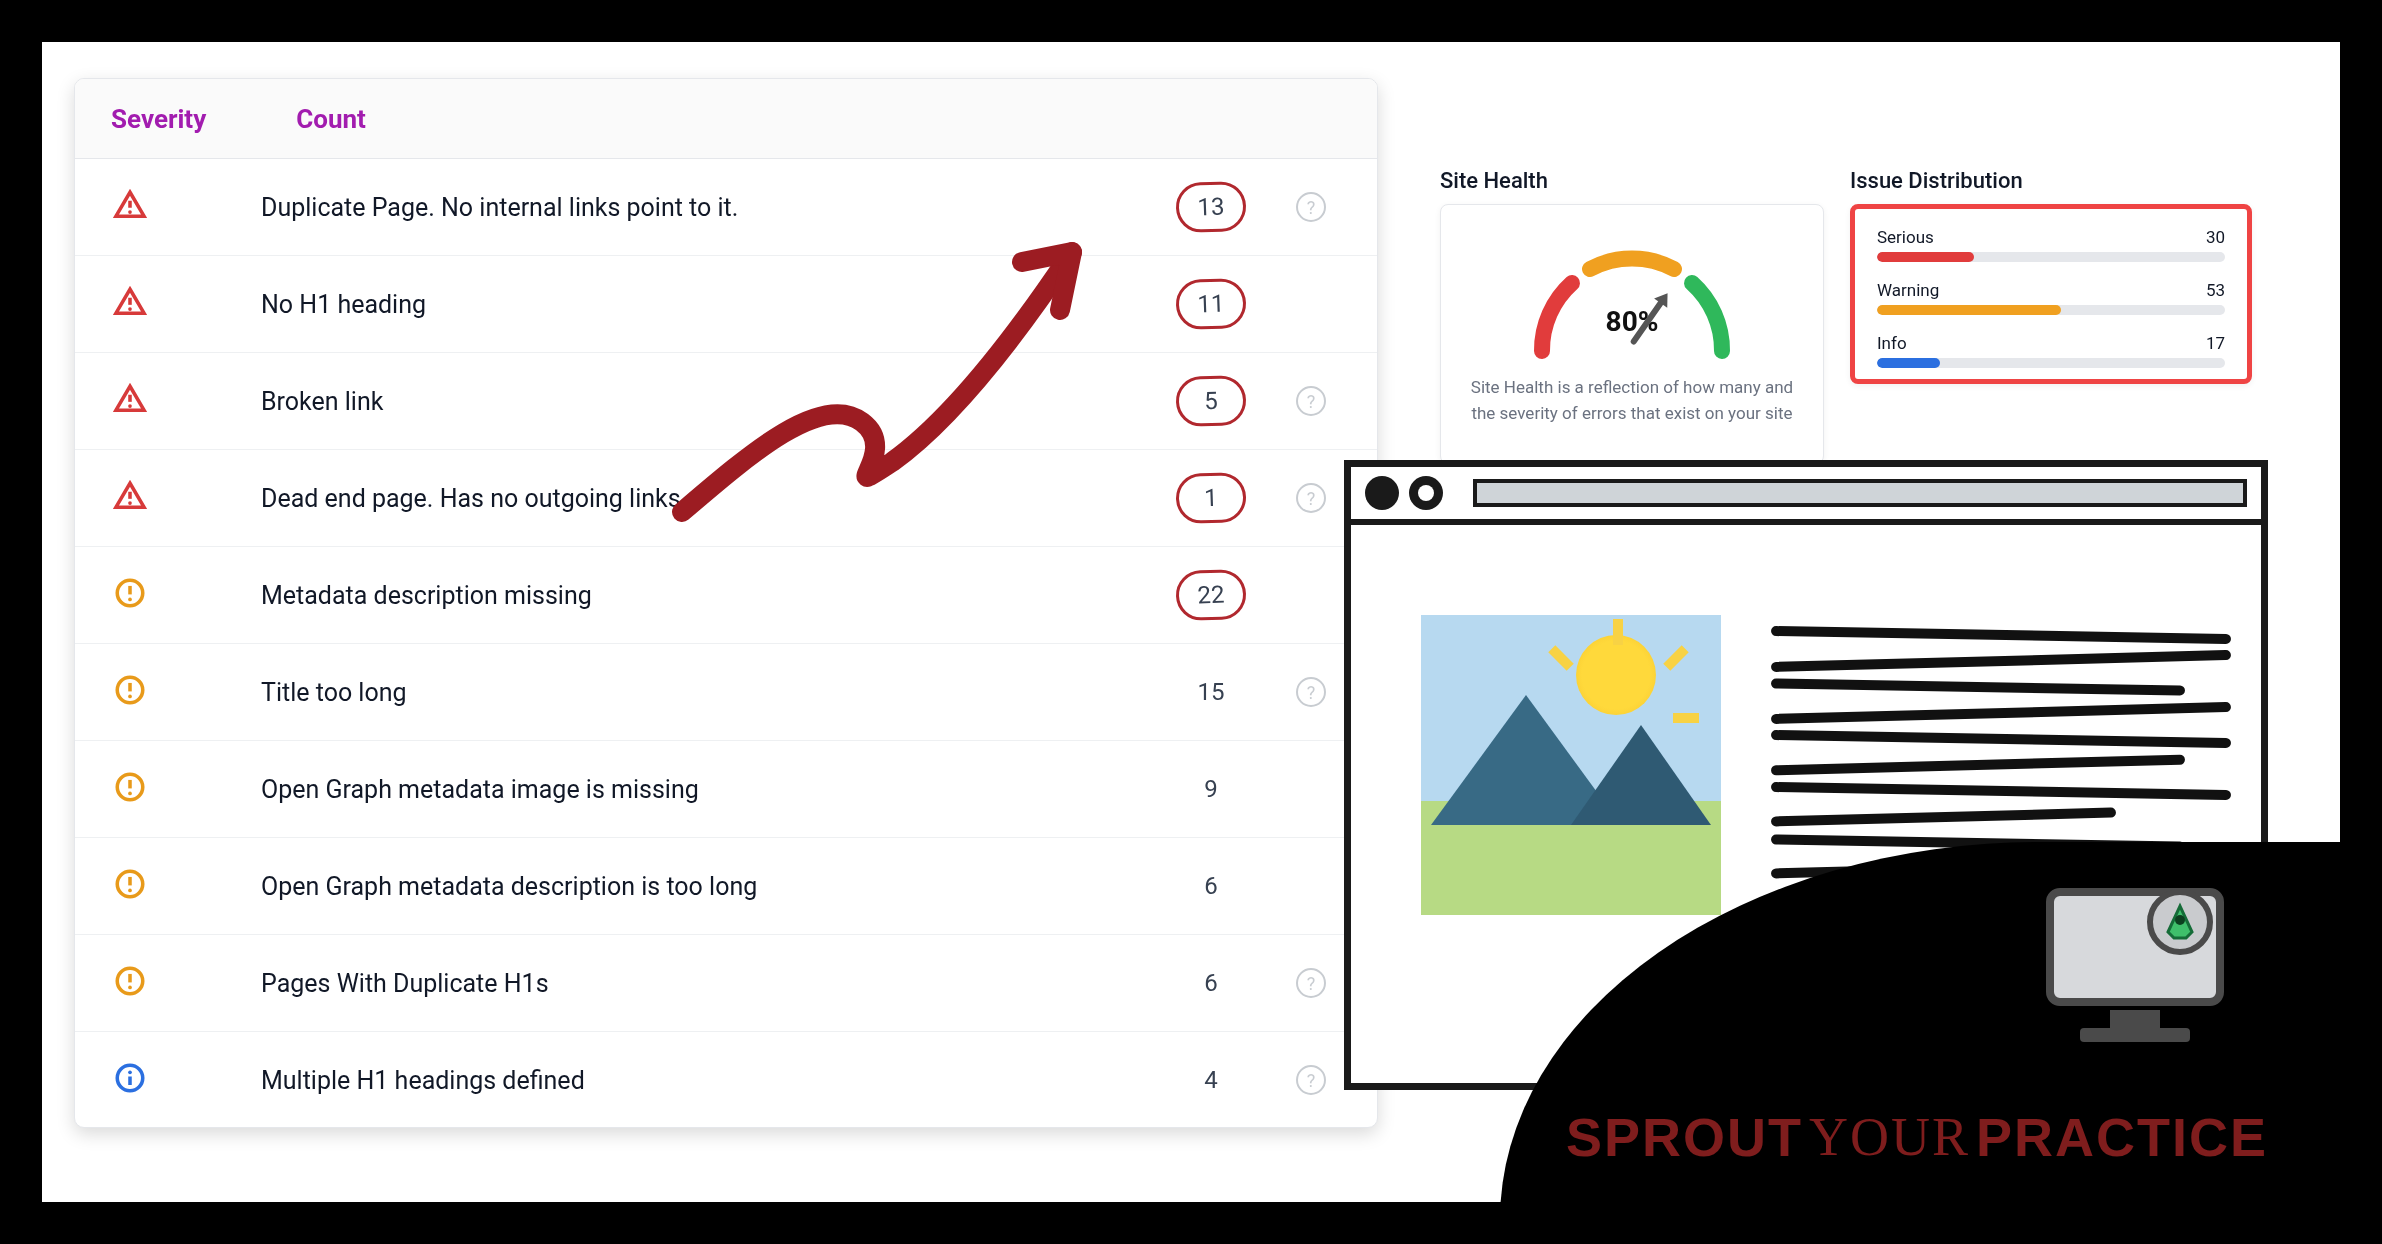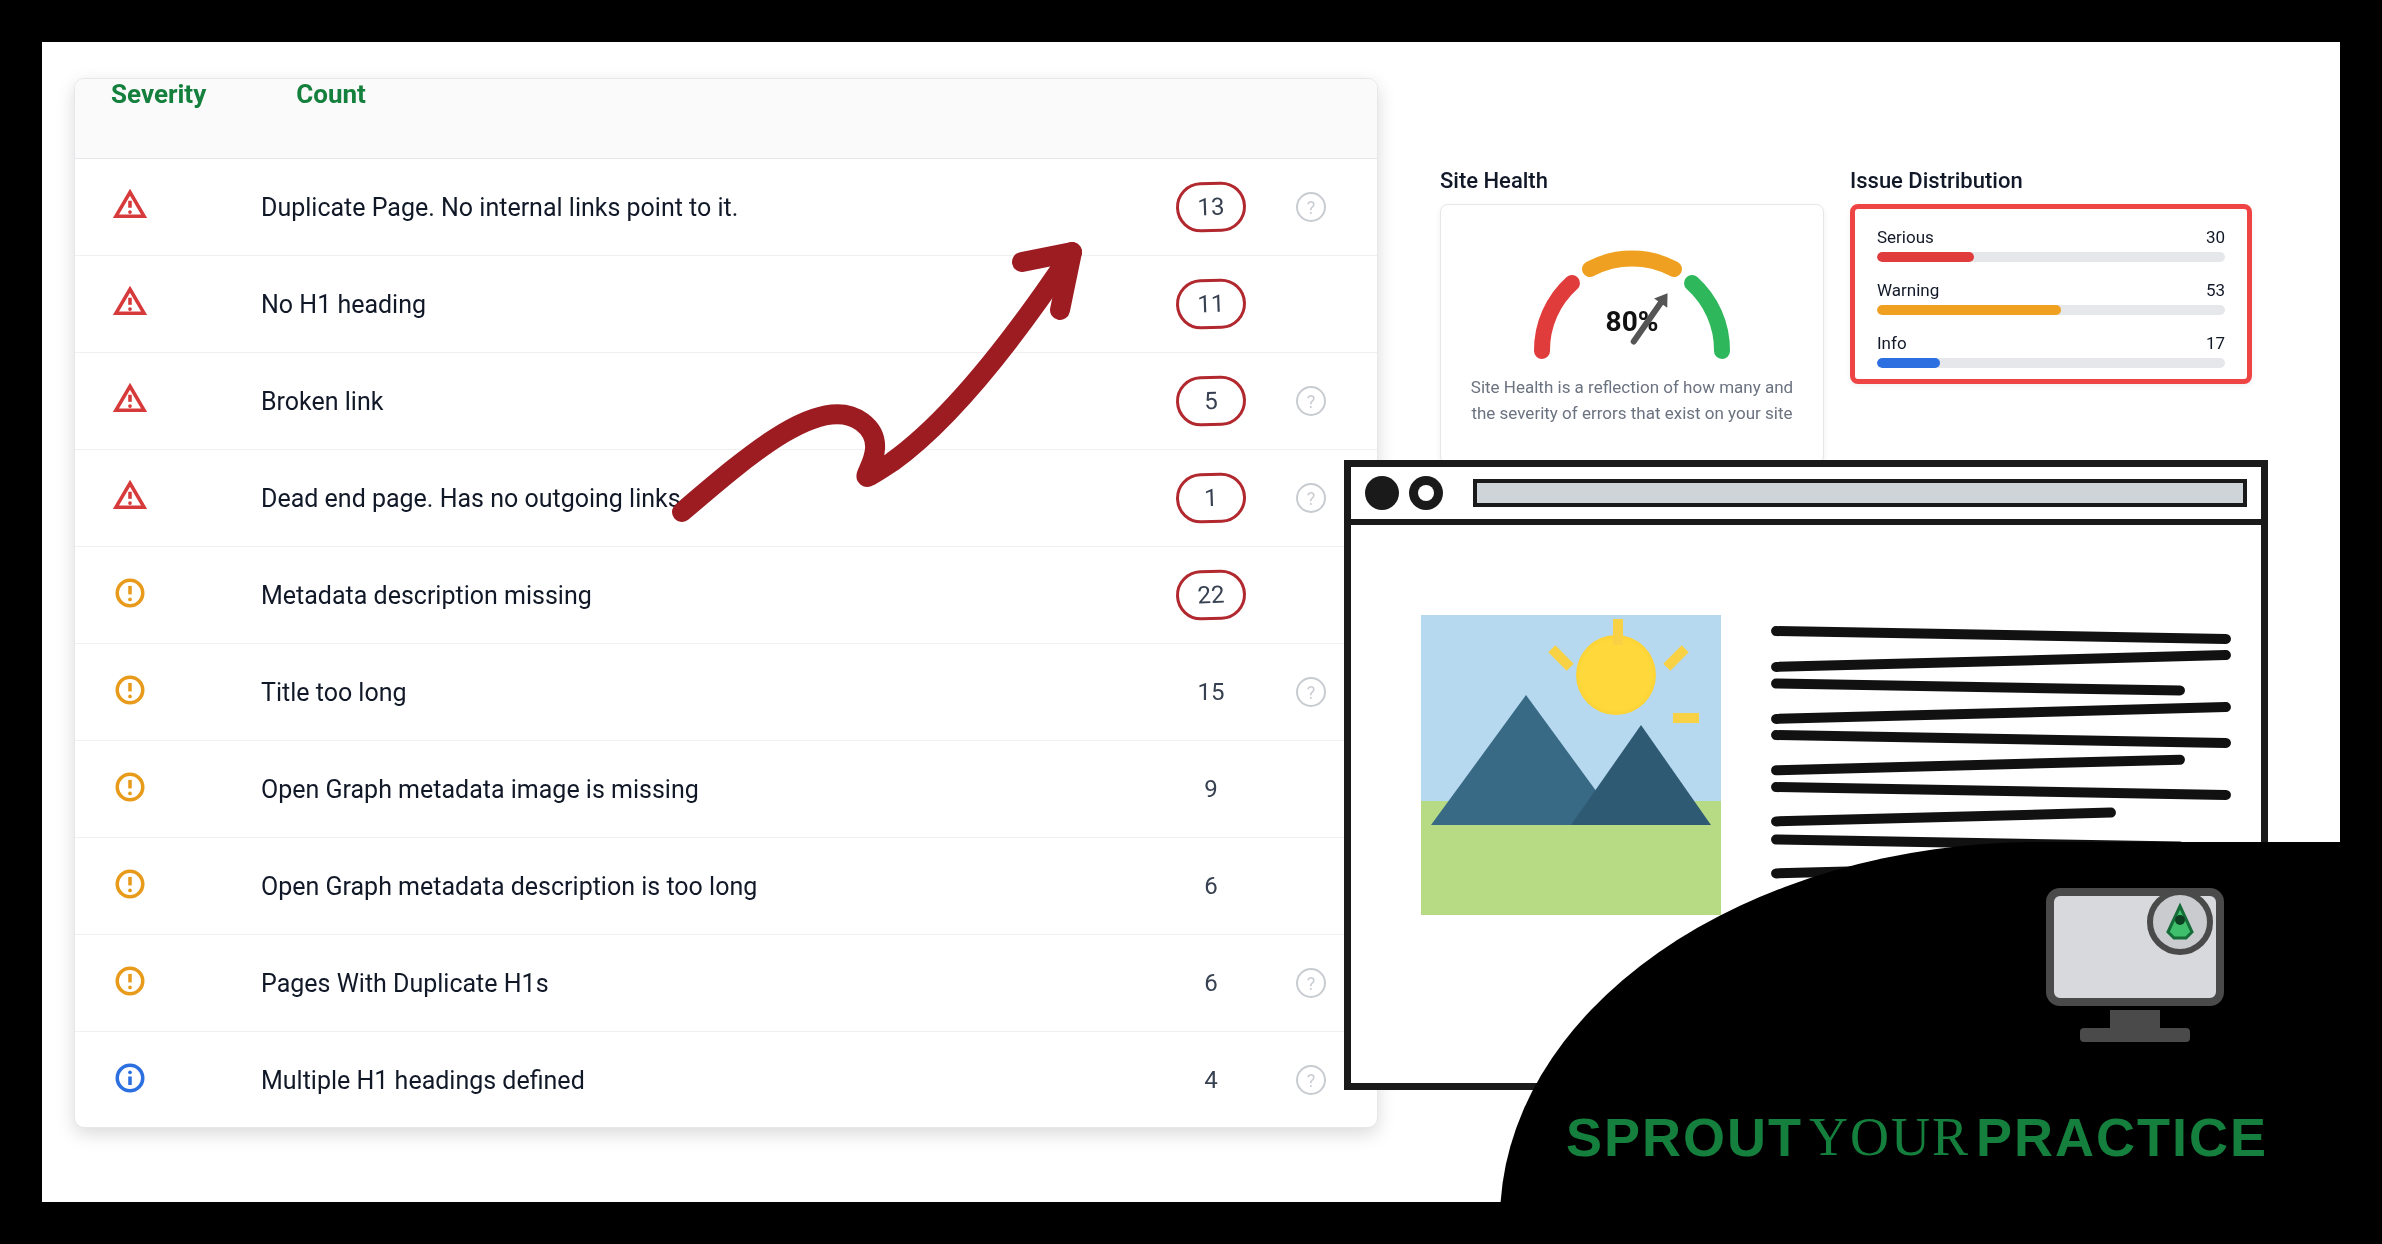--- a/index.html
+++ b/index.html
@@ -24,27 +24,28 @@
     left: 32px; top: 36px;
     width: 1304px; height: 1050px;
     background: #fff;
     border: 1px solid #e5e7eb;
     border-radius: 10px;
     box-shadow: 0 6px 18px rgba(0,0,0,.15);
     overflow: hidden;
   }
   .table-header {
     display: flex;
+    align-items: center;
     height: 80px;
     padding: 0 36px;
     background: #fafafa;
     border-bottom: 1px solid #e5e7eb;
     font-weight: 700;
     font-size: 26px;
-    color: #15803d;
+    color: #a21caf;
   }
   .col-severity { width: 150px; flex-shrink: 0; }
   .col-issue { flex: 1; }
   .col-count { width: 140px; text-align: center; flex-shrink: 0; }
   .col-help { width: 60px; flex-shrink: 0; display:flex; justify-content:center; }
 
   .row {
     display: flex;
     align-items: center;
     height: 97px;
@@ -196,21 +197,21 @@
   .blob {
     position:absolute; right:-60px; bottom:-60px;
     width: 900px; height: 420px;
     background:#000;
     border-top-left-radius: 60% 90%;
     z-index:6;
   }
   .brand {
     position:absolute; right: 72px; bottom: 34px;
     z-index: 7;
-    color:#15803d; font-size: 54px; letter-spacing: 2px;
+    color:#7f1d1d; font-size: 54px; letter-spacing: 2px;
     display:flex; gap:6px;
     font-family: "Arial Black", Arial, sans-serif;
   }
   .brand .thin { font-weight:300; font-family: Liberation Serif, serif;}
   .monitor-icon {
     position:absolute; right: 110px; bottom: 150px; z-index:7;
     width: 190px; height: 170px;
   }
 </style>
 </head>

